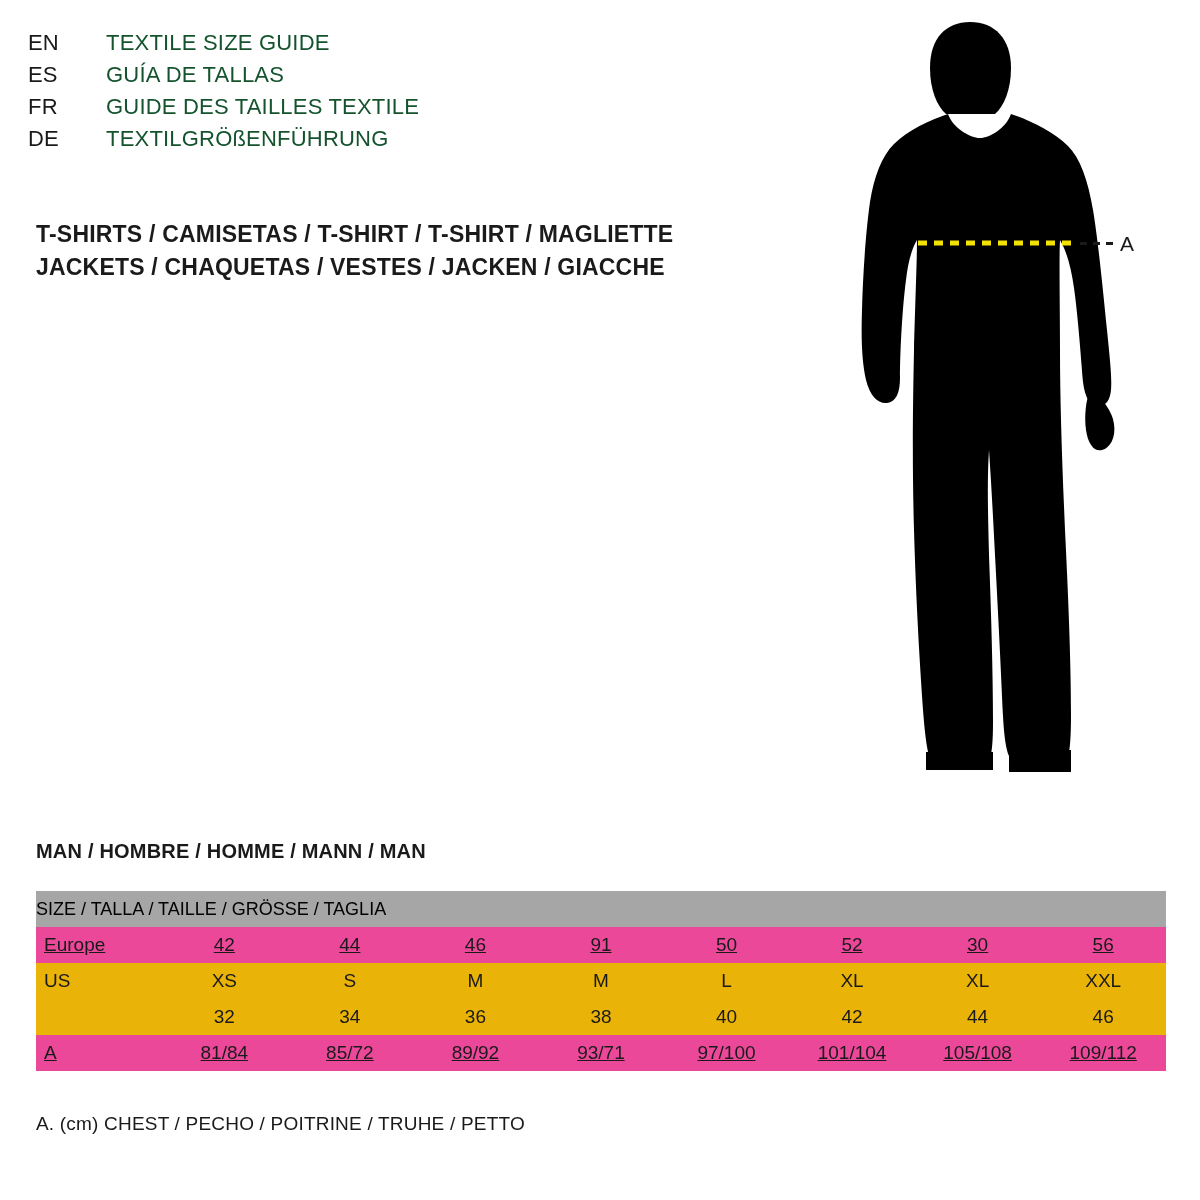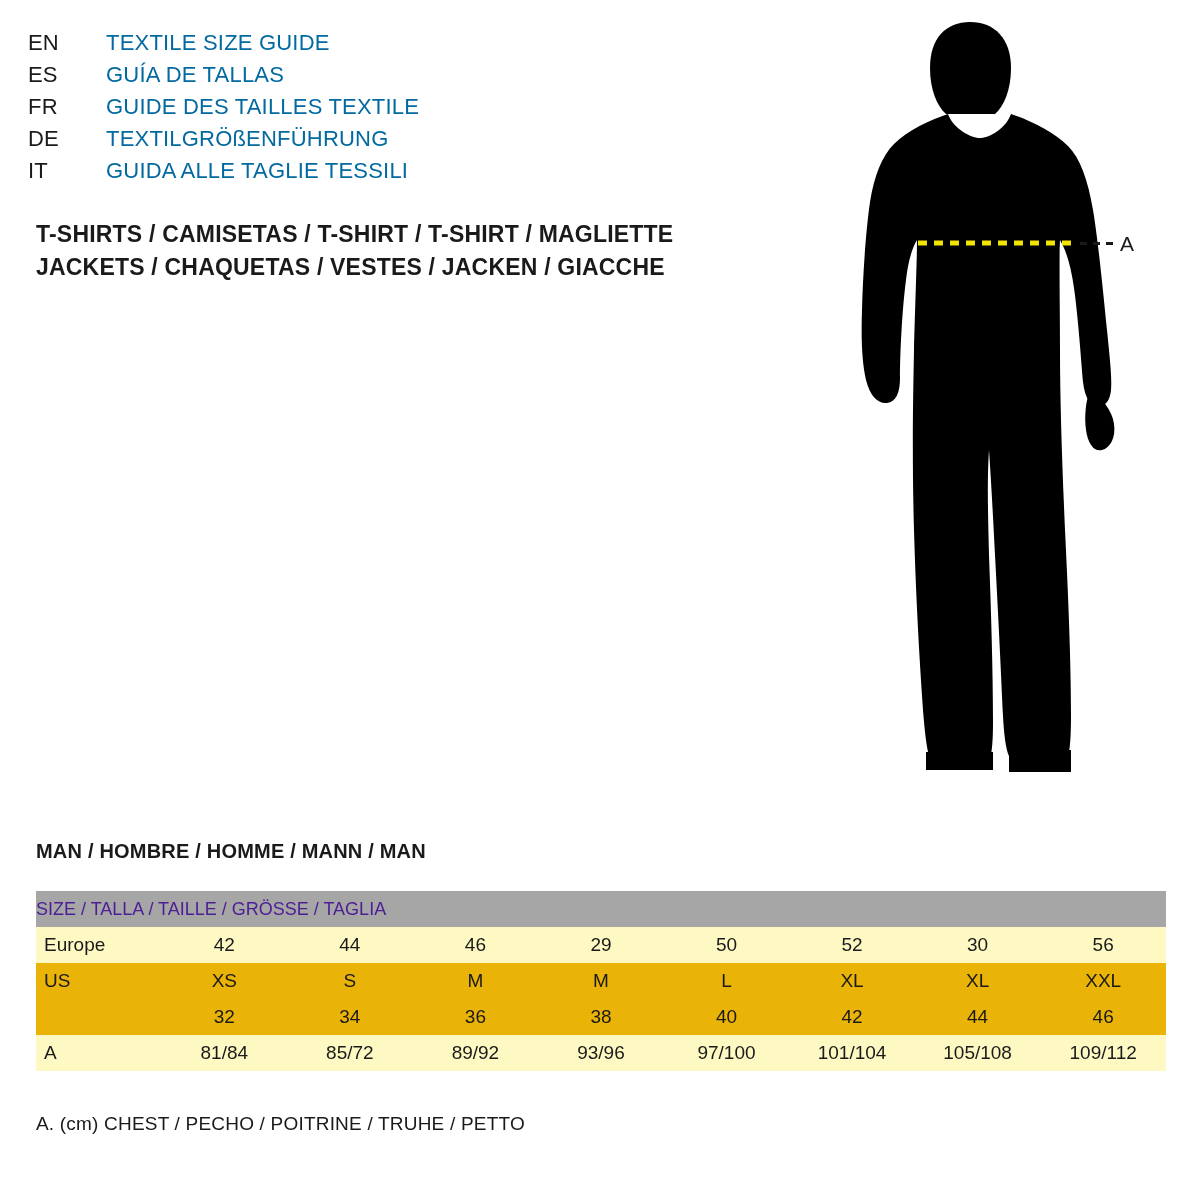--- a/index.html
+++ b/index.html
@@ -29,21 +29,21 @@
     height: 32px;
     font-size: 22px;
     letter-spacing: 0.2px;
   }
   .lang-code {
     width: 78px;
     flex: 0 0 78px;
     color: #1a1a1a;
   }
   .lang-text {
-    color: #0369a1;
+    color: #14532d;
   }
 
   
   .category-block {
     position: absolute;
     left: 36px;
     top: 218px;
     width: 800px;
   }
   .category-line {
@@ -103,27 +103,28 @@
     font-size: 19px;
   }
   table.size-table td {
     padding: 6px 0 6px 0;
     height: 24px;
   }
   .row-head td {
     background: #a6a6a6;
     font-size: 18px;
     padding-left: 8px;
-    color: #4c1d95;
+    color: #000000;
   }
   .row-shade td {
     background: #eab308;
   }
   .row-plain td {
-    background: #fef9c3;
+    background: #ec4899;
+    text-decoration: underline;
   }
   .col-label {
     width: 170px;
     padding-left: 8px !important;
     text-align: left;
   }
   .cell {
     text-align: center;
   }
   .table-footnote {
@@ -144,24 +145,20 @@
     <span class="lang-code">ES</span>
     <span class="lang-text">GUÍA DE TALLAS</span>
   </div>
   <div class="lang-row">
     <span class="lang-code">FR</span>
     <span class="lang-text">GUIDE DES TAILLES TEXTILE</span>
   </div>
   <div class="lang-row">
     <span class="lang-code">DE</span>
     <span class="lang-text">TEXTILGRÖßENFÜHRUNG</span>
-  </div>
-  <div class="lang-row">
-    <span class="lang-code">IT</span>
-    <span class="lang-text">GUIDA ALLE TAGLIE TESSILI</span>
   </div>
 </div>
 
 <div class="category-block">
   <div class="category-line">T-SHIRTS / CAMISETAS / T-SHIRT / T-SHIRT / MAGLIETTE</div>
   <div class="category-line">JACKETS / CHAQUETAS / VESTES / JACKEN / GIACCHE</div>
 </div>
 
 <div class="figure-wrap">
   <svg class="figure-svg" width="400" height="790" viewBox="0 0 400 790">
@@ -225,21 +222,21 @@
     <tbody>
       <tr class="row-head">
         <td colspan="9">SIZE / TALLA / TAILLE / GRÖSSE / TAGLIA</td>
       </tr>
 
       <tr class="row-plain">
         <td class="col-label">Europe</td>
         <td class="cell">42</td>
         <td class="cell">44</td>
         <td class="cell">46</td>
-        <td class="cell">29</td>
+        <td class="cell">91</td>
         <td class="cell">50</td>
         <td class="cell">52</td>
         <td class="cell">30</td>
         <td class="cell">56</td>
       </tr>
 
       <tr class="row-shade">
         <td class="col-label">US</td>
         <td class="cell">XS</td>
         <td class="cell">S</td>
@@ -261,21 +258,21 @@
         <td class="cell">42</td>
         <td class="cell">44</td>
         <td class="cell">46</td>
       </tr>
 
       <tr class="row-plain">
         <td class="col-label">A</td>
         <td class="cell">81/84</td>
         <td class="cell">85/72</td>
         <td class="cell">89/92</td>
-        <td class="cell">93/96</td>
+        <td class="cell">93/71</td>
         <td class="cell">97/100</td>
         <td class="cell">101/104</td>
         <td class="cell">105/108</td>
         <td class="cell">109/112</td>
       </tr>
     </tbody>
   </table>
 
   <div class="table-footnote">A. (cm) CHEST / PECHO / POITRINE / TRUHE / PETTO</div>
 </div>

